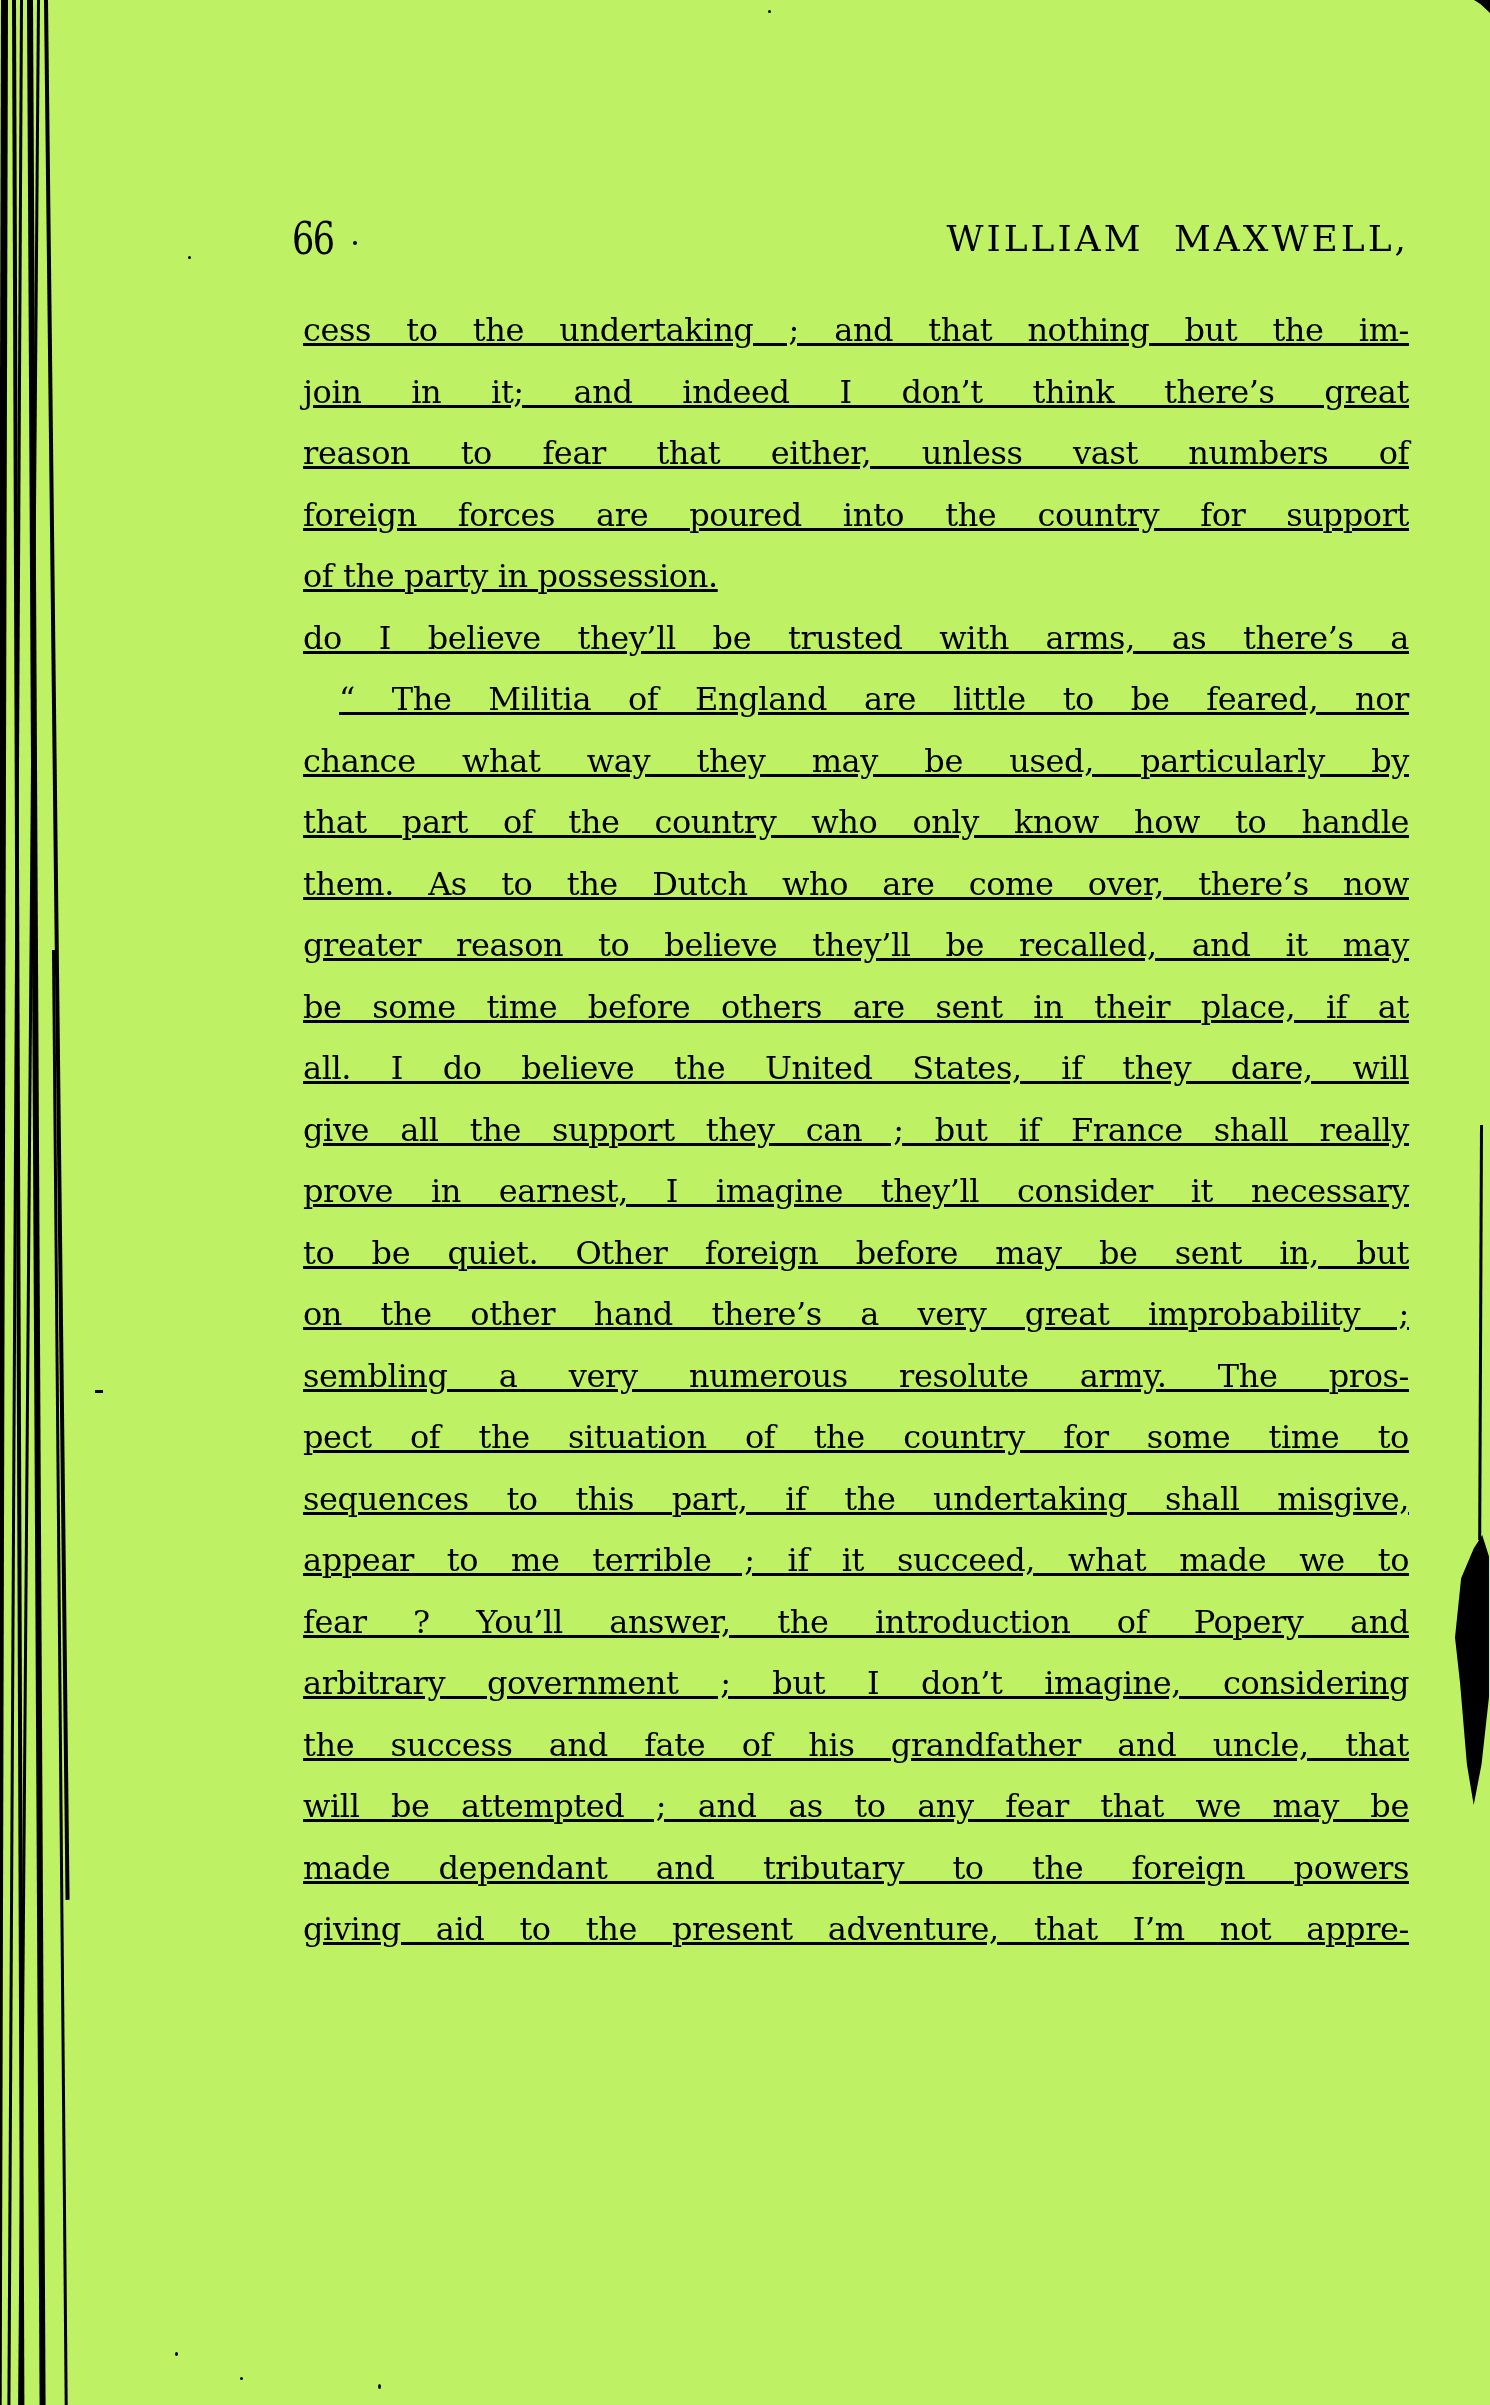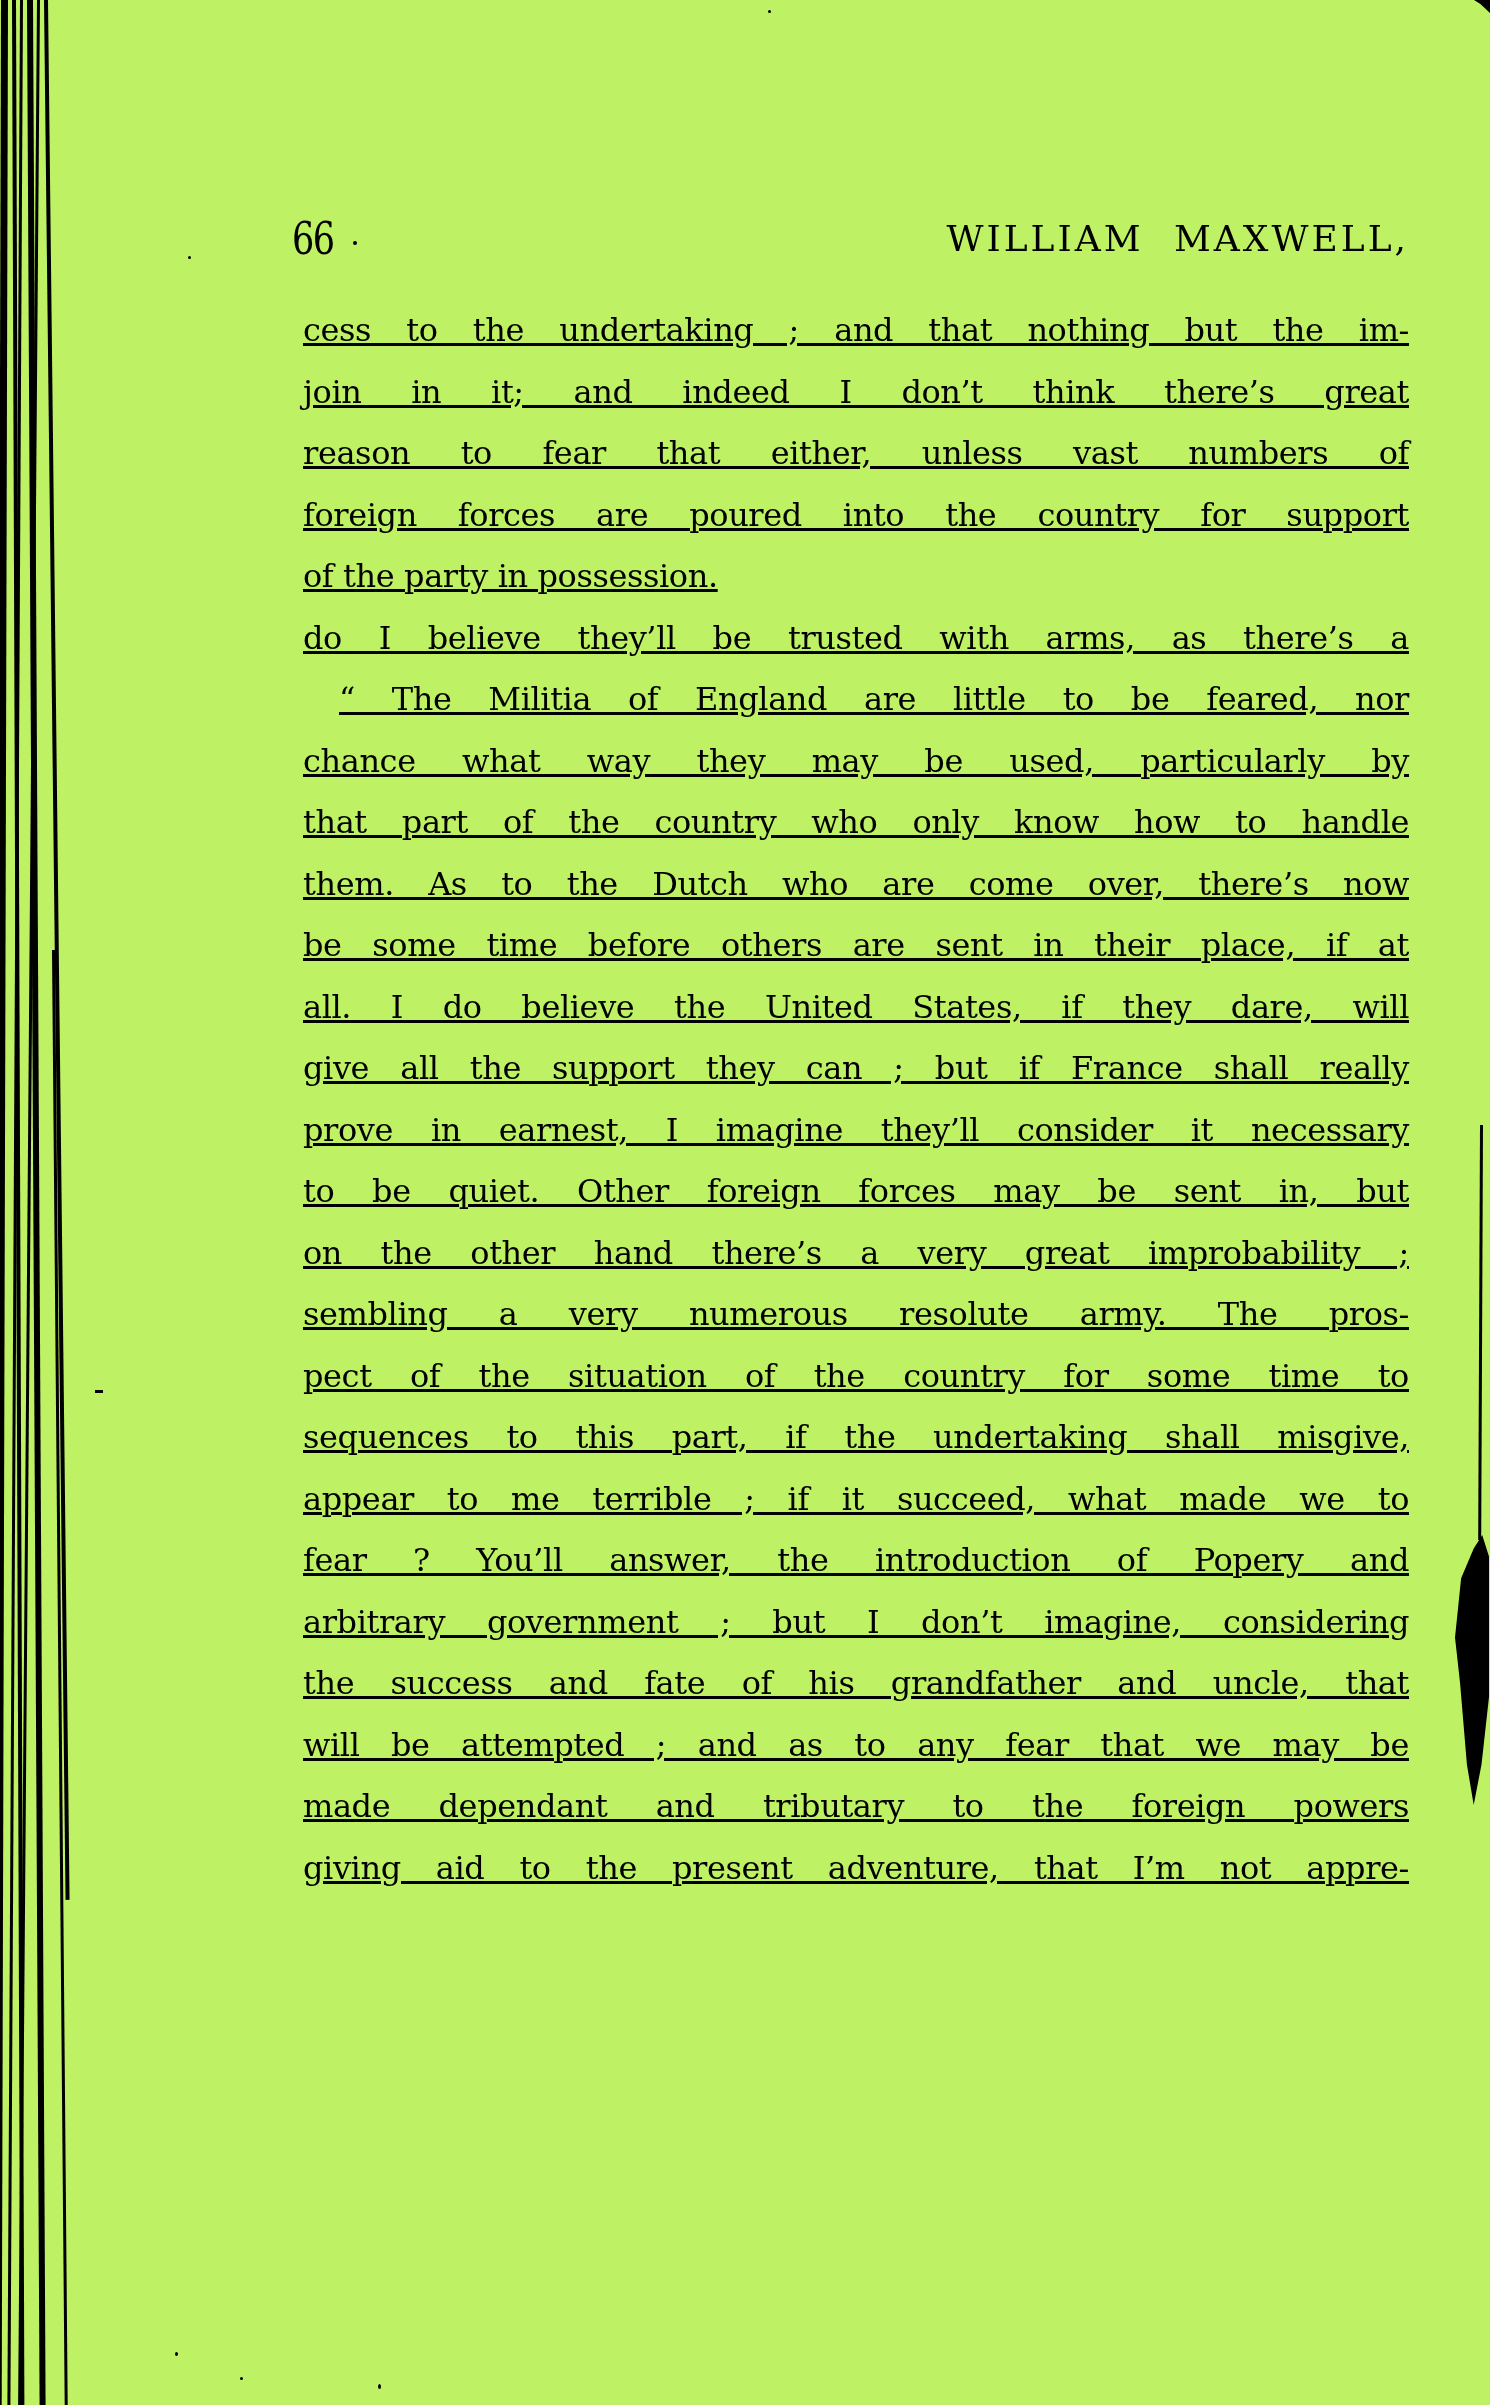--- a/index.html
+++ b/index.html
@@ -94,25 +94,26 @@
   <div class="text-line">cess to the undertaking ; and that nothing but the im-</div>
       <div class="text-line">join in it; and indeed I don’t think there’s great</div>
       <div class="text-line">reason to fear that either, unless vast numbers of</div>
       <div class="text-line">foreign forces are poured into the country for support</div>
       <div class="text-line line-end">of the party in possession.</div>
       <div class="text-line">do I believe they’ll be trusted with arms, as there’s a</div>
       <div class="text-line line-indent">“ The Militia of England are little to be feared, nor</div>
       <div class="text-line">chance what way they may be used, particularly by</div>
       <div class="text-line">that part of the country who only know how to handle</div>
       <div class="text-line">them.  As to the Dutch who are come over, there’s now</div>
+      <div class="text-line">greater reason to believe they’ll be recalled, and it may</div>
       <div class="text-line">be some time before others are sent in their place, if at</div>
       <div class="text-line">all.  I do believe the United States, if they dare, will</div>
       <div class="text-line">give all the support they can ; but if France shall really</div>
       <div class="text-line">prove in earnest, I imagine they’ll consider it necessary</div>
-      <div class="text-line">to be quiet.  Other foreign forces may be sent in, but</div>
+      <div class="text-line">to be quiet.  Other foreign before may be sent in, but</div>
       <div class="text-line">on the other hand there’s a very great improbability ;</div>
       <div class="text-line">sembling a very numerous resolute army.  The pros-</div>
       <div class="text-line">pect of the situation of the country for some time to</div>
       <div class="text-line">sequences to this part, if the undertaking shall misgive,</div>
       <div class="text-line">appear to me terrible ; if it succeed, what made we to</div>
       <div class="text-line">fear ? You’ll answer, the introduction of Popery and</div>
       <div class="text-line">arbitrary government ; but I don’t imagine, considering</div>
       <div class="text-line">the success and fate of his grandfather and uncle, that</div>
       <div class="text-line">will be attempted ; and as to any fear that we may be</div>
       <div class="text-line">made dependant and tributary to the foreign powers</div>

